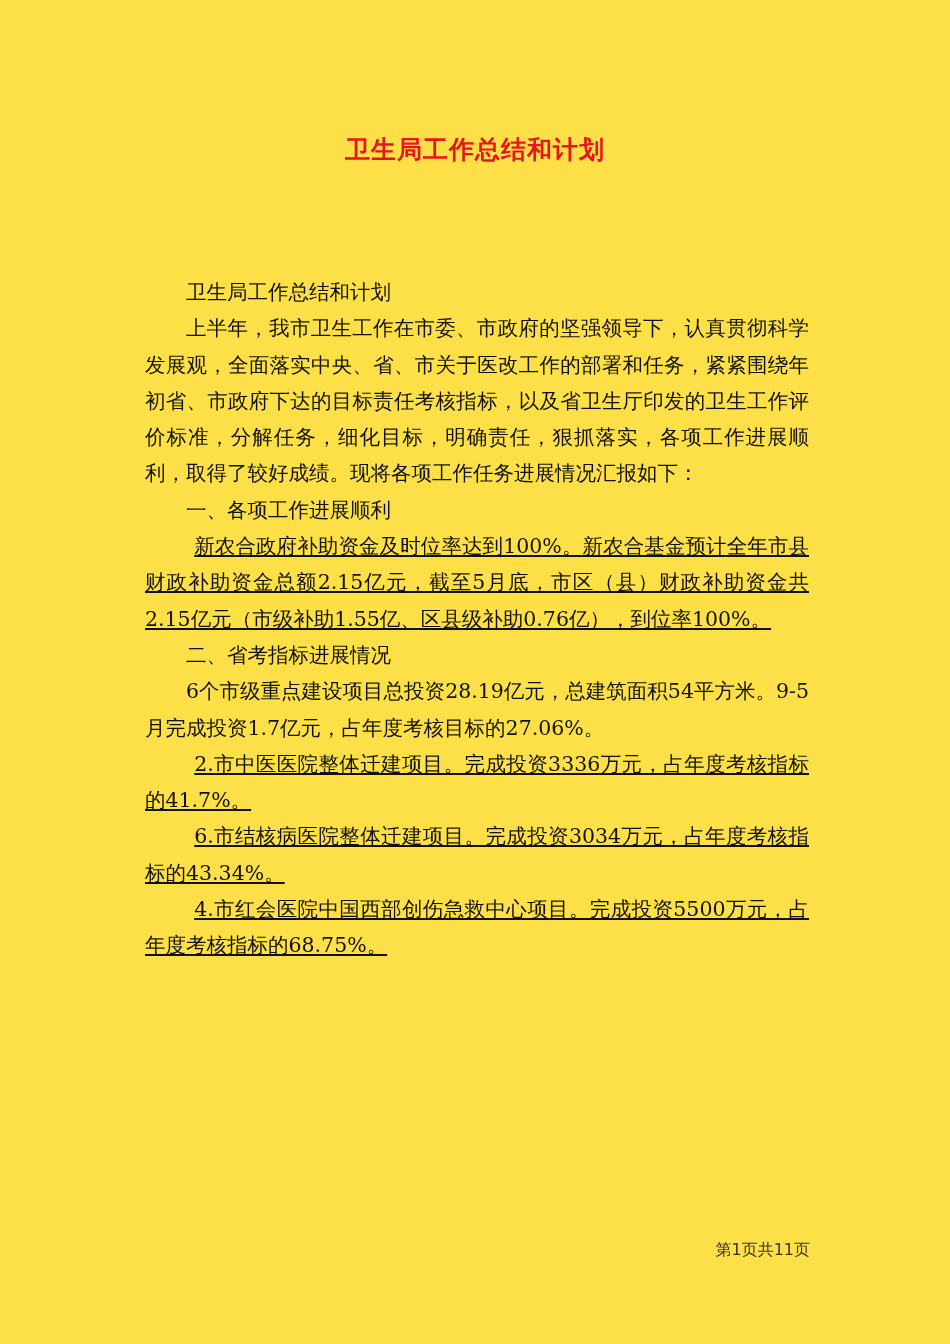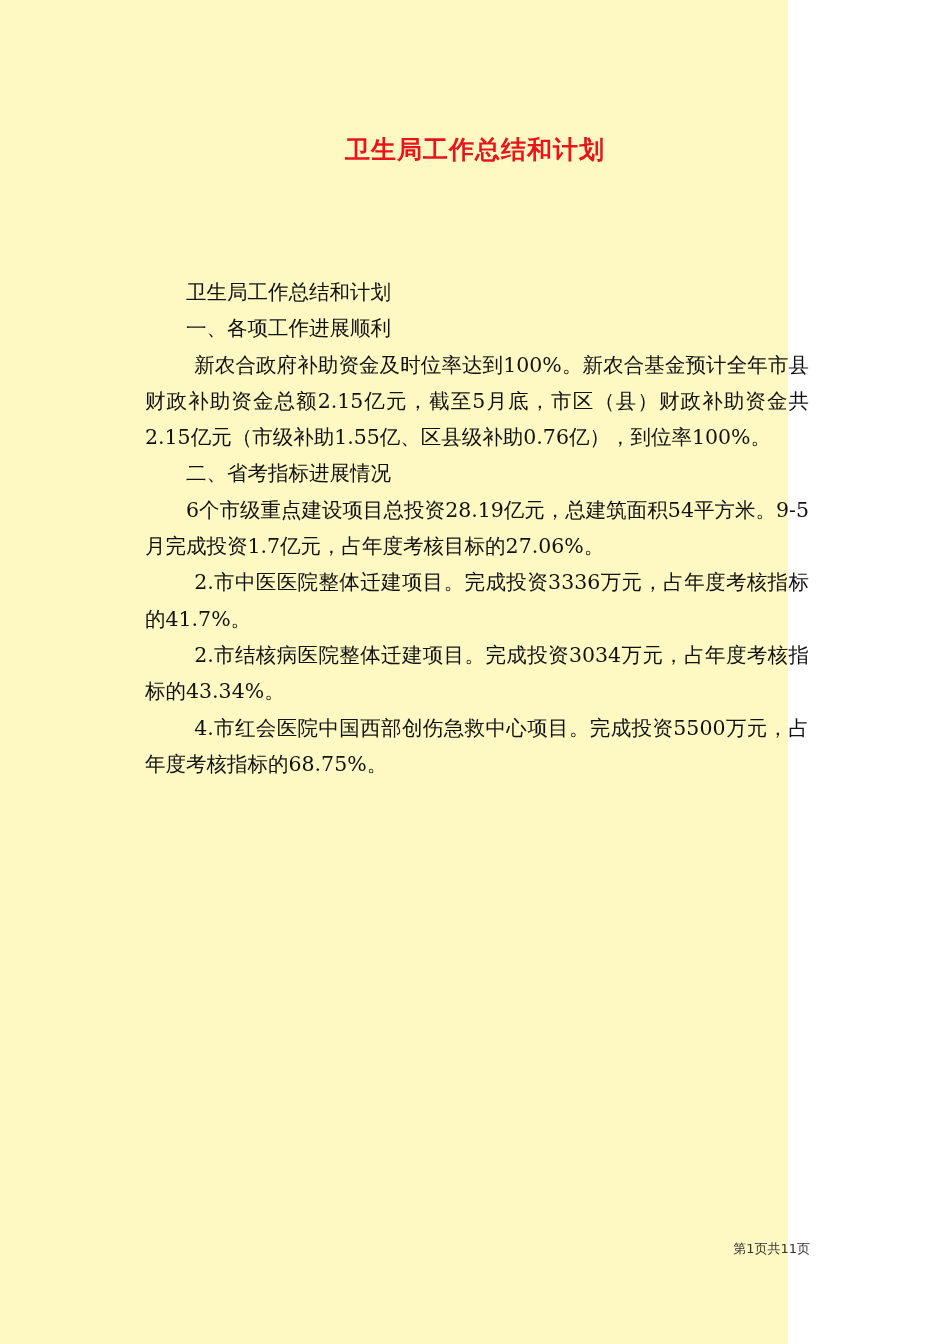--- a/index.html
+++ b/index.html
@@ -11,22 +11,22 @@
       width: 950px;
       height: 1344px;
       position: relative;
       overflow: hidden;
       font-family: "DejaVu Serif", "Liberation Serif", serif;
       color: #111111;
     }
     .page {
       position: absolute;
       left: 0; top: 0;
-      width: 788px; height: 1344px;
-      background: #fef9c3;
+      width: 950px; height: 1344px;
+      background: #fde047;
     }
     .doc-title {
       position: absolute;
       top: 133px;
       left: 0;
       width: 950px;
       text-align: center;
       font-size: 25px;
       font-weight: bold;
       color: #e8141b;
@@ -41,44 +41,45 @@
       width: 664px;
       font-size: 20.5px;
       line-height: 36.3px;
       text-align: justify;
     }
     .body p {
       margin: 0;
       padding: 0;
     }
     .indent2 { text-indent: 2em; }
-    .indent-num { text-indent: 2.4em; }
+    .indent-num { text-indent: 2.4em; text-decoration: underline; }
     .indent-para { text-indent: 1.7em; }
     .page-footer {
       position: absolute;
       top: 1240px;
       left: 700px;
       width: 110px;
       text-align: right;
-      font-size: 13px;
+      font-size: 16px;
       color: #333333;
       font-family: "DejaVu Sans", "Liberation Sans", sans-serif;
     }
   </style>
 </head>
 <body>
 
 <div class="page">
   <h1 class="doc-title">卫生局工作总结和计划</h1>
 
   <div class="body">
     <p class="indent2">卫生局工作总结和计划</p>
+    <p class="indent2">上半年，我市卫生工作在市委、市政府的坚强领导下，认真贯彻科学发展观，全面落实中央、省、市关于医改工作的部署和任务，紧紧围绕年初省、市政府下达的目标责任考核指标，以及省卫生厅印发的卫生工作评价标准，分解任务，细化目标，明确责任，狠抓落实，各项工作进展顺利，取得了较好成绩。现将各项工作任务进展情况汇报如下：</p>
     <p class="indent2">一、各项工作进展顺利</p>
     <p class="indent-num">新农合政府补助资金及时位率达到100%。新农合基金预计全年市县财政补助资金总额2.15亿元，截至5月底，市区（县）财政补助资金共2.15亿元（市级补助1.55亿、区县级补助0.76亿），到位率100%。</p>
     <p class="indent2">二、省考指标进展情况</p>
     <p class="indent2">6个市级重点建设项目总投资28.19亿元，总建筑面积54平方米。9-5月完成投资1.7亿元，占年度考核目标的27.06%。</p>
     <p class="indent-num">2.市中医医院整体迁建项目。完成投资3336万元，占年度考核指标的41.7%。</p>
-    <p class="indent-num">2.市结核病医院整体迁建项目。完成投资3034万元，占年度考核指标的43.34%。</p>
+    <p class="indent-num">6.市结核病医院整体迁建项目。完成投资3034万元，占年度考核指标的43.34%。</p>
     <p class="indent-num">4.市红会医院中国西部创伤急救中心项目。完成投资5500万元，占年度考核指标的68.75%。</p>
   </div>
 
   <div class="page-footer">第1页共11页</div>
 </div>
 
 </body></html>

